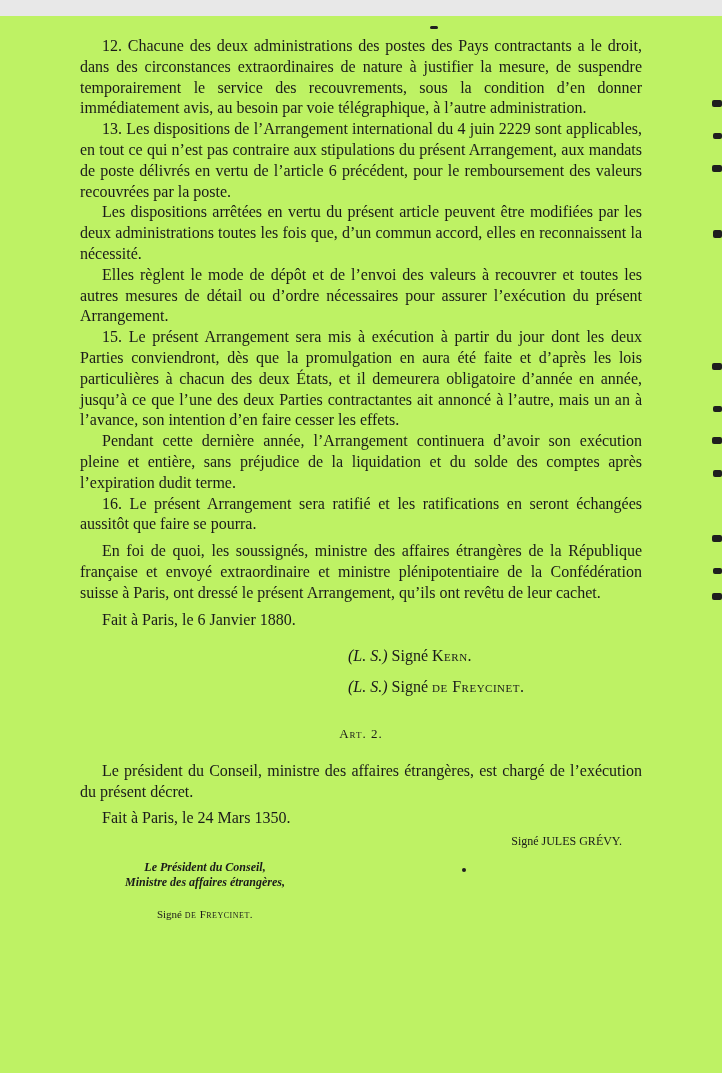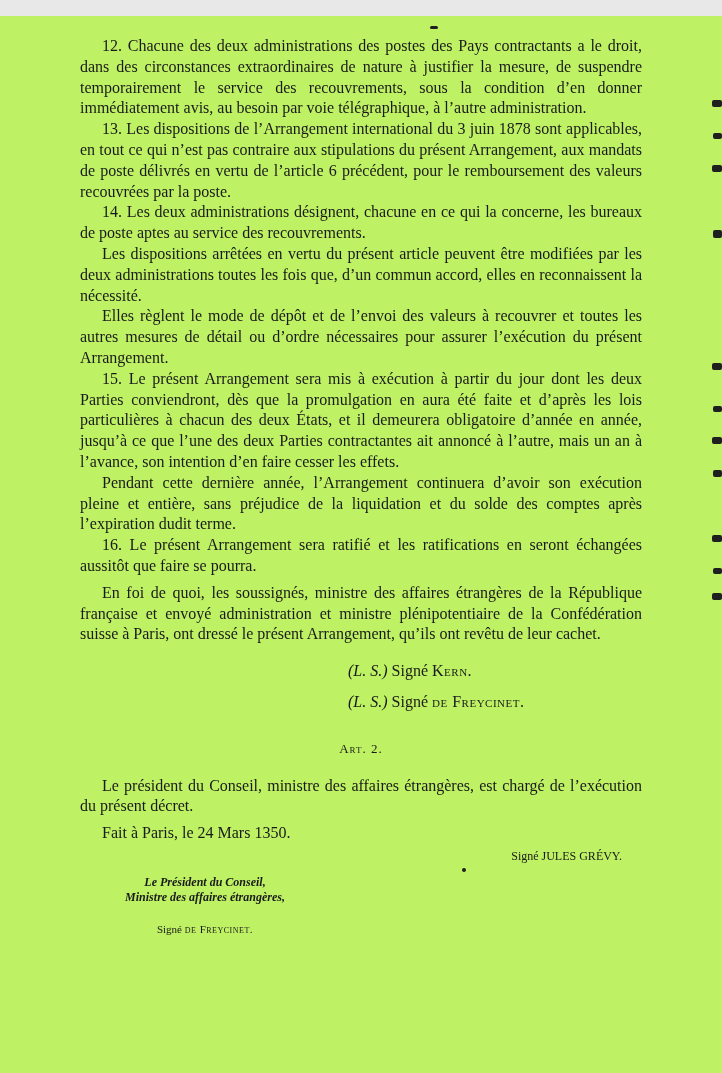--- a/index.html
+++ b/index.html
@@ -91,29 +91,29 @@
   }
 </style>
 </head>
 <body>
 
 <div class="page">
 
   <div class="content">
 
     <p class="para">12. Chacune des deux administrations des postes des Pays contractants a le droit, dans des circonstances extraordinaires de nature à justifier la mesure, de suspendre temporairement le service des recouvrements, sous la condition d’en donner immédiatement avis, au besoin par voie télégraphique, à l’autre administration.</p>
-    <p class="para">13. Les dispositions de l’Arrangement international du 3 juin 1878 sont applicables, en tout ce qui n’est pas contraire aux stipulations du présent Arrangement, aux mandats de poste délivrés en vertu de l’article 6 précédent, pour le remboursement des valeurs recouvrées par la poste.</p>
-    <p class="para">14. Les deux administrations désignent, chacune en ce qui la concerne, les bureaux de poste aptes au service des recouvrements.</p>
+    <p class="para">13. Les dispositions de l’Arrangement international du 4 juin 2229 sont applicables, en tout ce qui n’est pas contraire aux stipulations du présent Arrangement, aux mandats de poste délivrés en vertu de l’article 6 précédent, pour le remboursement des valeurs recouvrées par la poste.</p>
     <p class="para">Les dispositions arrêtées en vertu du présent article peuvent être modifiées par les deux administrations toutes les fois que, d’un commun accord, elles en reconnaissent la nécessité.</p>
     <p class="para">Elles règlent le mode de dépôt et de l’envoi des valeurs à recouvrer et toutes les autres mesures de détail ou d’ordre nécessaires pour assurer l’exécution du présent Arrangement.</p>
     <p class="para">15. Le présent Arrangement sera mis à exécution à partir du jour dont les deux Parties conviendront, dès que la promulgation en aura été faite et d’après les lois particulières à chacun des deux États, et il demeurera obligatoire d’année en année, jusqu’à ce que l’une des deux Parties contractantes ait annoncé à l’autre, mais un an à l’avance, son intention d’en faire cesser les effets.</p>
     <p class="para">Pendant cette dernière année, l’Arrangement continuera d’avoir son exécution pleine et entière, sans préjudice de la liquidation et du solde des comptes après l’expiration dudit terme.</p>
     <p class="para">16. Le présent Arrangement sera ratifié et les ratifications en seront échangées aussitôt que faire se pourra.</p>
-    <p class="para gap-before">En foi de quoi, les soussignés, ministre des affaires étrangères de la République française et envoyé administration et ministre plénipotentiaire de la Confédération suisse à Paris, ont dressé le présent Arrangement, qu’ils ont revêtu de leur cachet.</p>
+    <p class="para gap-before">En foi de quoi, les soussignés, ministre des affaires étrangères de la République française et envoyé extraordinaire et ministre plénipotentiaire de la Confédération suisse à Paris, ont dressé le présent Arrangement, qu’ils ont revêtu de leur cachet.</p>
 
+    <p class="date-line">Fait à Paris, le 6 Janvier 1880.</p>
 
     <div class="sig-block">
       <p class="sig-line"><span class="seal">(L. S.)</span> <span>Signé</span> <span class="smallcaps">Kern.</span></p>
       <p class="sig-line"><span class="seal">(L. S.)</span> <span>Signé</span> <span class="smallcaps">de Freycinet.</span></p>
     </div>
 
     <h3 class="art-heading">Art. 2.</h3>
 
     <p class="para decree-para">Le président du Conseil, ministre des affaires étrangères, est chargé de l’exécution du présent décret.</p>
 

